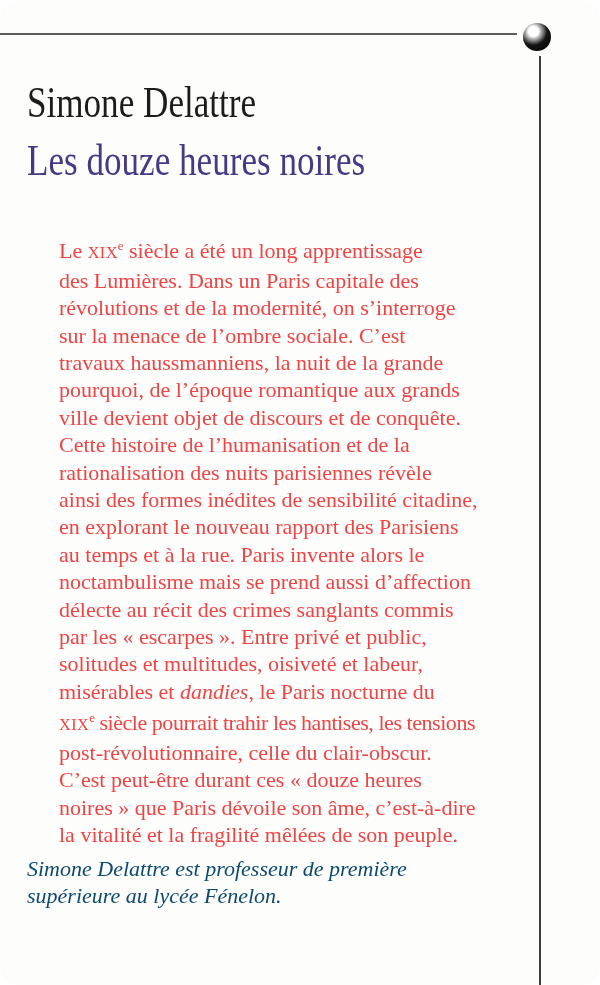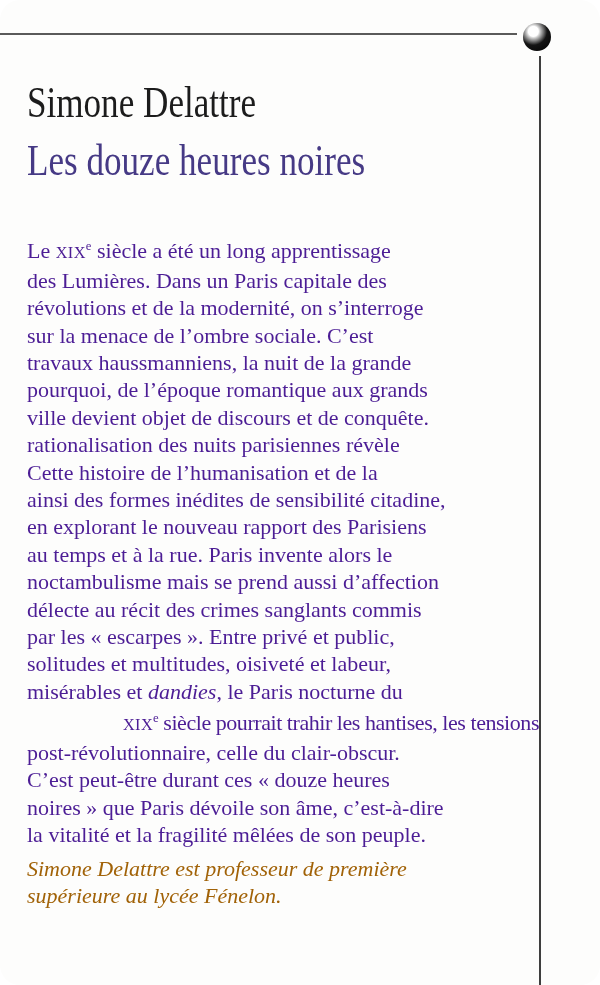--- a/index.html
+++ b/index.html
@@ -57,51 +57,51 @@
     margin-top: 50px;
     font-size: 22px;
     line-height: 27.4px;
     color: #1d1d1d;
   }
   .line { white-space: nowrap; }
   .line .n  { font-style: normal; }
   .line .sc { font-size: 0.74em; letter-spacing: 0.4px; }
   .line .sup { font-size: 0.58em; vertical-align: super; }
   .line .i  { font-style: italic; }
-  .line.tight { letter-spacing: -0.45px; text-align: right; }
+  .line.tight { letter-spacing: -0.45px; }
   .bio {
     margin-top: 6px;
     font-size: 22px;
     line-height: 27.4px;
     font-style: italic;
-    color: #a16207;
+    color: #0c4a6e;
   }
 </style>
 </head>
 <body>
 
 <div class="page">
   <div class="hrule"></div>
   <div class="sphere"></div>
   <div class="vrule"></div>
 
   <div class="content">
     <div class="author">Simone Delattre</div>
     <div class="title" style="color: rgb(70, 58, 133);">Les douze heures noires</div>
 
-    <div class="bodytext" style="color: #4c1d95;">
+    <div class="bodytext" style="color: #ef4444; margin-left: 32px;">
         <div class="line"><span class="n">Le </span><span class="sc">XIX</span><span class="sup">e</span><span class="n"> siècle a été un long apprentissage</span></div>
         <div class="line"><span class="n">des Lumières. Dans un Paris capitale des</span></div>
         <div class="line"><span class="n">révolutions et de la modernité, on s’interroge</span></div>
         <div class="line"><span class="n">sur la menace de l’ombre sociale. C’est</span></div>
         <div class="line"><span class="n">travaux haussmanniens, la nuit de la grande</span></div>
         <div class="line"><span class="n">pourquoi, de l’époque romantique aux grands</span></div>
         <div class="line"><span class="n">ville devient objet de discours et de conquête.</span></div>
+        <div class="line"><span class="n">Cette histoire de l’humanisation et de la</span></div>
         <div class="line"><span class="n">rationalisation des nuits parisiennes révèle</span></div>
-        <div class="line"><span class="n">Cette histoire de l’humanisation et de la</span></div>
         <div class="line"><span class="n">ainsi des formes inédites de sensibilité citadine,</span></div>
         <div class="line"><span class="n">en explorant le nouveau rapport des Parisiens</span></div>
         <div class="line"><span class="n">au temps et à la rue. Paris invente alors le</span></div>
         <div class="line"><span class="n">noctambulisme mais se prend aussi d’affection</span></div>
         <div class="line"><span class="n">délecte au récit des crimes sanglants commis</span></div>
         <div class="line"><span class="n">par les « escarpes ». Entre privé et public,</span></div>
         <div class="line"><span class="n">solitudes et multitudes, oisiveté et labeur,</span></div>
         <div class="line"><span class="n">misérables et </span><span class="i">dandies</span><span class="n">, le Paris nocturne du</span></div>
         <div class="line tight"><span class="sc">XIX</span><span class="sup">e</span><span class="n"> siècle pourrait trahir les hantises, les tensions</span></div>
         <div class="line"><span class="n">post-révolutionnaire, celle du clair-obscur.</span></div>

